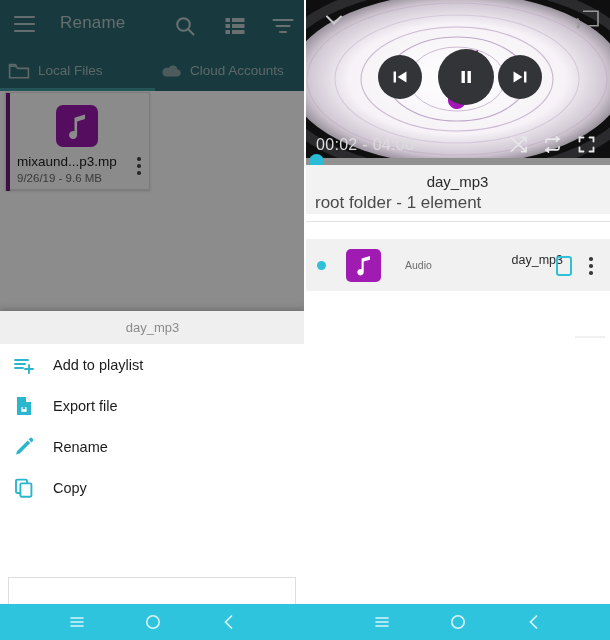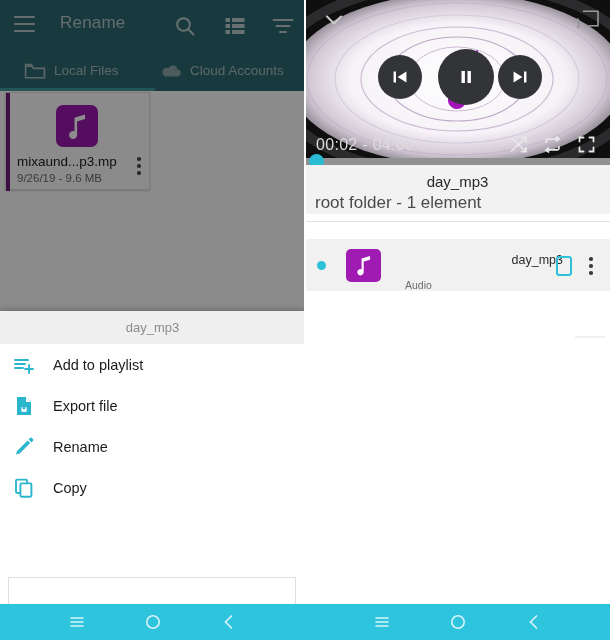--- a/index.html
+++ b/index.html
@@ -51,21 +51,21 @@
 
   .fm-tabs {
     position: absolute; left: 0; top: 50px;
     width: 305px; height: 41px;
     background: #2c6b71;
   }
   .fm-tab {
     position: absolute; top: 0; height: 41px;
     display: flex; align-items: center; gap: 8px;
   }
-  #tab-local { left: 24px; align-items: center; }
+  #tab-local { left: 8px; align-items: center; }
   #tab-cloud { left: 160px; }
   .fm-tab-label { font-size: 13.5px; color: #a9bcbd; }
   .tab-ico { width: 22px; height: 18px; }
   .tab-ico svg { display: block; width: 22px; height: 18px; }
   .tab-underline {
     position: absolute; left: 0; top: 88px;
     width: 155px; height: 3px;
     background: #3f9aa1;
   }
 
@@ -246,21 +246,21 @@
     background: #2ec0d6;
   }
   #row-thumb {
     position: absolute; left: 41px; top: 10px;
     width: 35px; height: 33px;
     background: #a01bb1; border-radius: 5px;
   }
   #row-thumb svg { position: absolute; left: 8px; top: 6px; width: 19px; height: 21px; }
   #row-type {
     position: absolute; left: 100px; top: 20px;
-    font-size: 10.5px; color: #6d6d6d; margin-top: 20px;
+    font-size: 10.5px; color: #6d6d6d;
   }
   #row-name {
     position: absolute; left: 190px; top: 14px;
     width: 68px; text-align: right;
     font-size: 12.5px; color: #2b2b2b;
   }
   #row-device {
     position: absolute; left: 250px; top: 16px;
     width: 18px; height: 22px;
   }

